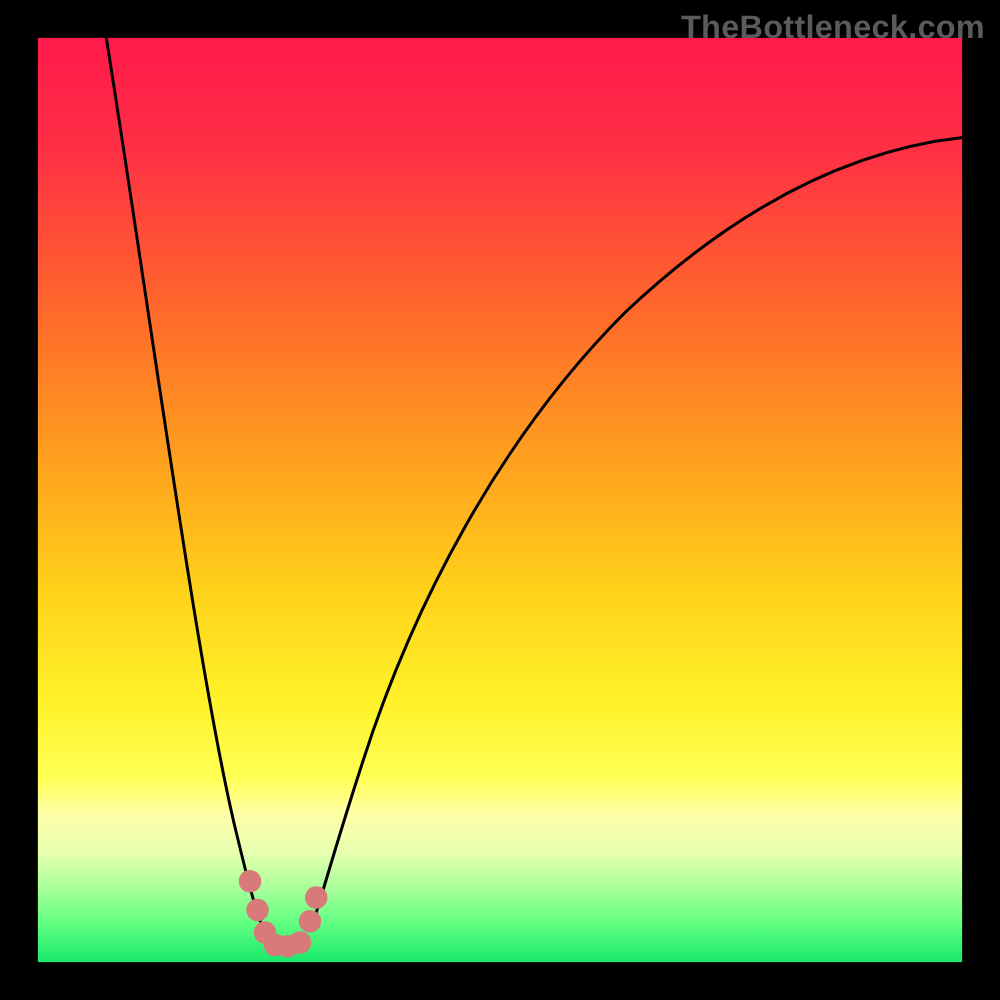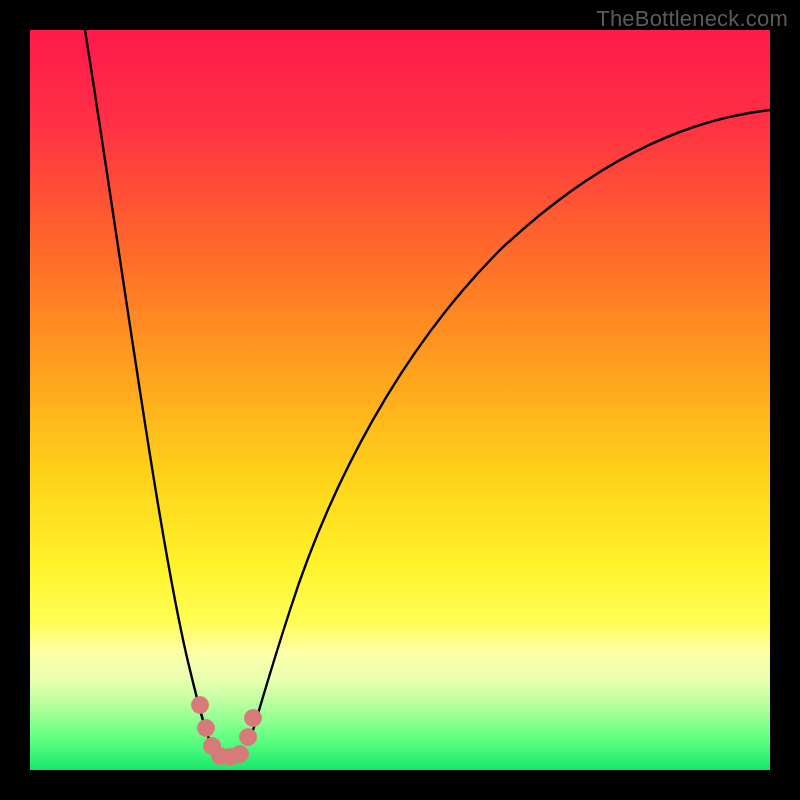--- a/index.html
+++ b/index.html
@@ -23,22 +23,22 @@
     top: 30px;
     width: 740px;
     height: 740px;
     overflow: hidden;
   }
   .plot svg { display: block; }
   .watermark {
     position: absolute;
     top: 6px;
     right: 12px;
-    font-size: 22px;
-    font-weight: 400;
+    font-size: 26px;
+    font-weight: 700;
     color: #5b5b5b;
     letter-spacing: 0.2px;
     user-select: none;
   }
 </style>
 </head>
 <body>
 
 <div class="frame">
 

